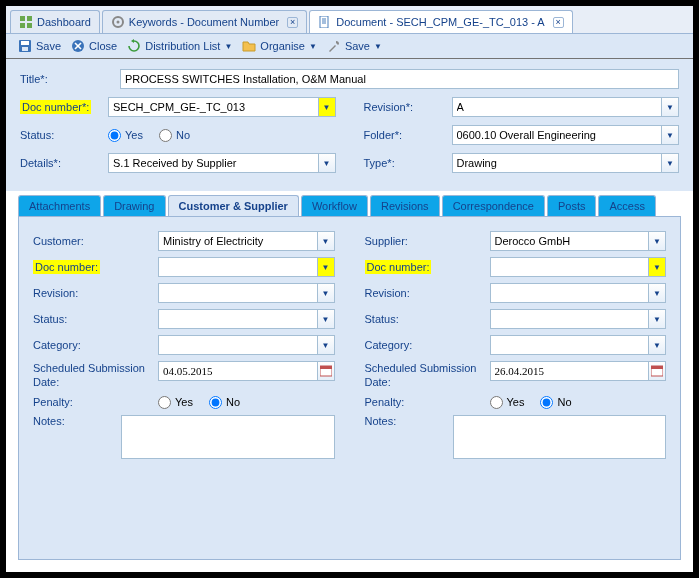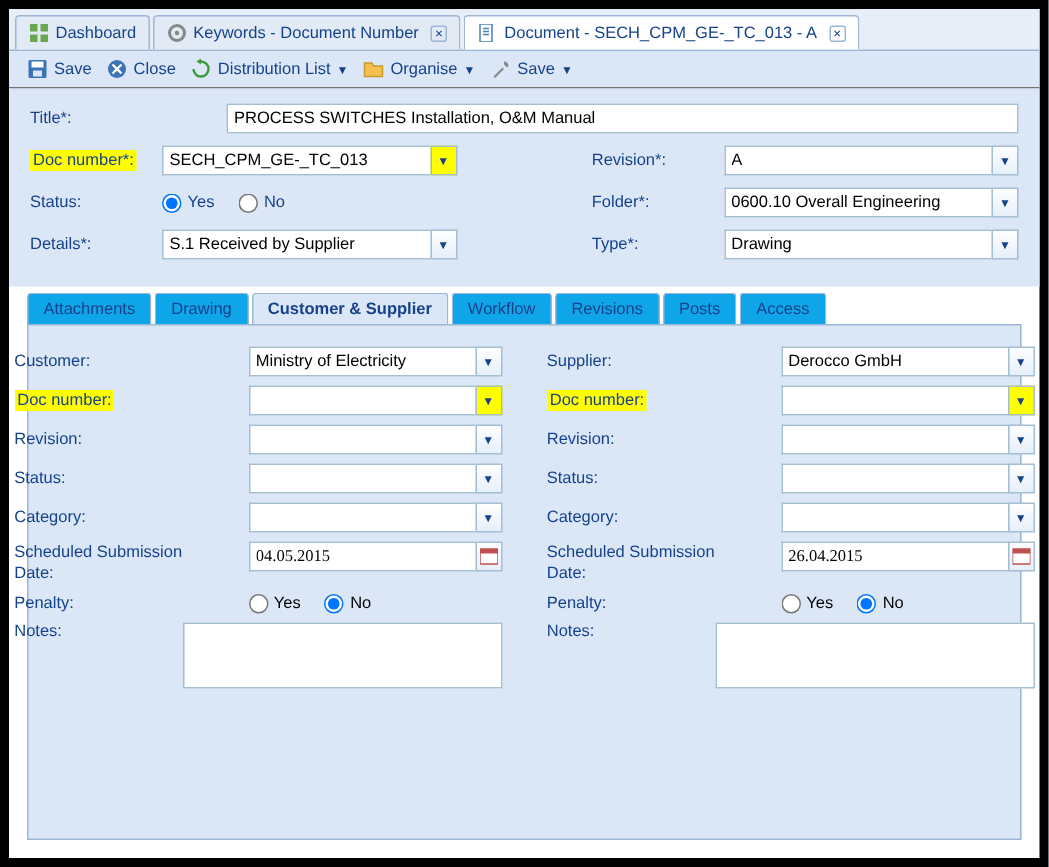--- a/index.html
+++ b/index.html
@@ -10,21 +10,21 @@
   .tab { display: flex; align-items: center; gap: 4px; padding: 3px 8px; border: 1px solid #9cb6d6; border-bottom: none; border-radius: 3px 3px 0 0; background: #e2eaf5; color: #15428b; cursor: pointer; }
   .tab.active { background: #fff; font-weight: normal; }
   .tab .close { margin-left: 4px; font-size: 9px; color: #15428b; border:1px solid #9cb6d6; border-radius:2px; width:11px; height:11px; display:flex; align-items:center; justify-content:center; }
   .tab-icon { width:14px; height:14px; display:flex; align-items:center; justify-content:center; }
   
   .toolbar { display:flex; align-items:center; gap:10px; padding:5px 12px; background:#dbe7f6; color:#15428b; border-bottom:1px solid #737373; }
   .tbtn { display:flex; align-items:center; gap:4px; cursor:pointer; }
   .tbtn .arrow { font-size:8px; }
   
   .form-area { background:#dbe7f6; padding:10px 14px; color:#15428b; }
-  .row { display:flex; align-items:center; margin-bottom:8px;gap:31px; }
+  .row { display:flex; align-items:center; margin-bottom:8px; }
   .label { width:100px; color:#15428b; }
   .half { display:flex; align-items:center; flex:1; }
   .half .label { width:88px; flex-shrink: 0;}
   .gap { width:28px; }
   input.textbox, select.combo { border:1px solid #a4bed4; background:#fff; padding:2px 4px; color:#000; height:20px; }
   .wide { flex:1; }
   .combo-wrap { display:flex; flex:1; }
   .combo-wrap input { flex:1; border-right:none; }
   .combo-btn { width:18px; border:1px solid #a4bed4; background:linear-gradient(#fefefe,#e6eff9); display:flex; align-items:center; justify-content:center; cursor:pointer; font-size:8px; color:#15428b; }
   .radio { display:flex; align-items:center; gap:4px; margin-right:16px; }
@@ -198,20 +198,21 @@
       </div>
     </div>
   </div>
 
   <div class="inner-tabbar">
     <div class="inner-tab">Attachments</div>
     <div class="inner-tab">Drawing</div>
     <div class="inner-tab active">Customer &amp; Supplier</div>
     <div class="inner-tab">Workflow</div>
     <div class="inner-tab">Revisions</div>
+    <div class="inner-tab">Correspondence</div>
     <div class="inner-tab">Posts</div>
     <div class="inner-tab">Access</div>
   </div>
 
   <div class="inner-panel">
     <div class="cols">
 
       <div class="col">
         <div class="row">
           <div class="label">Customer:</div>

